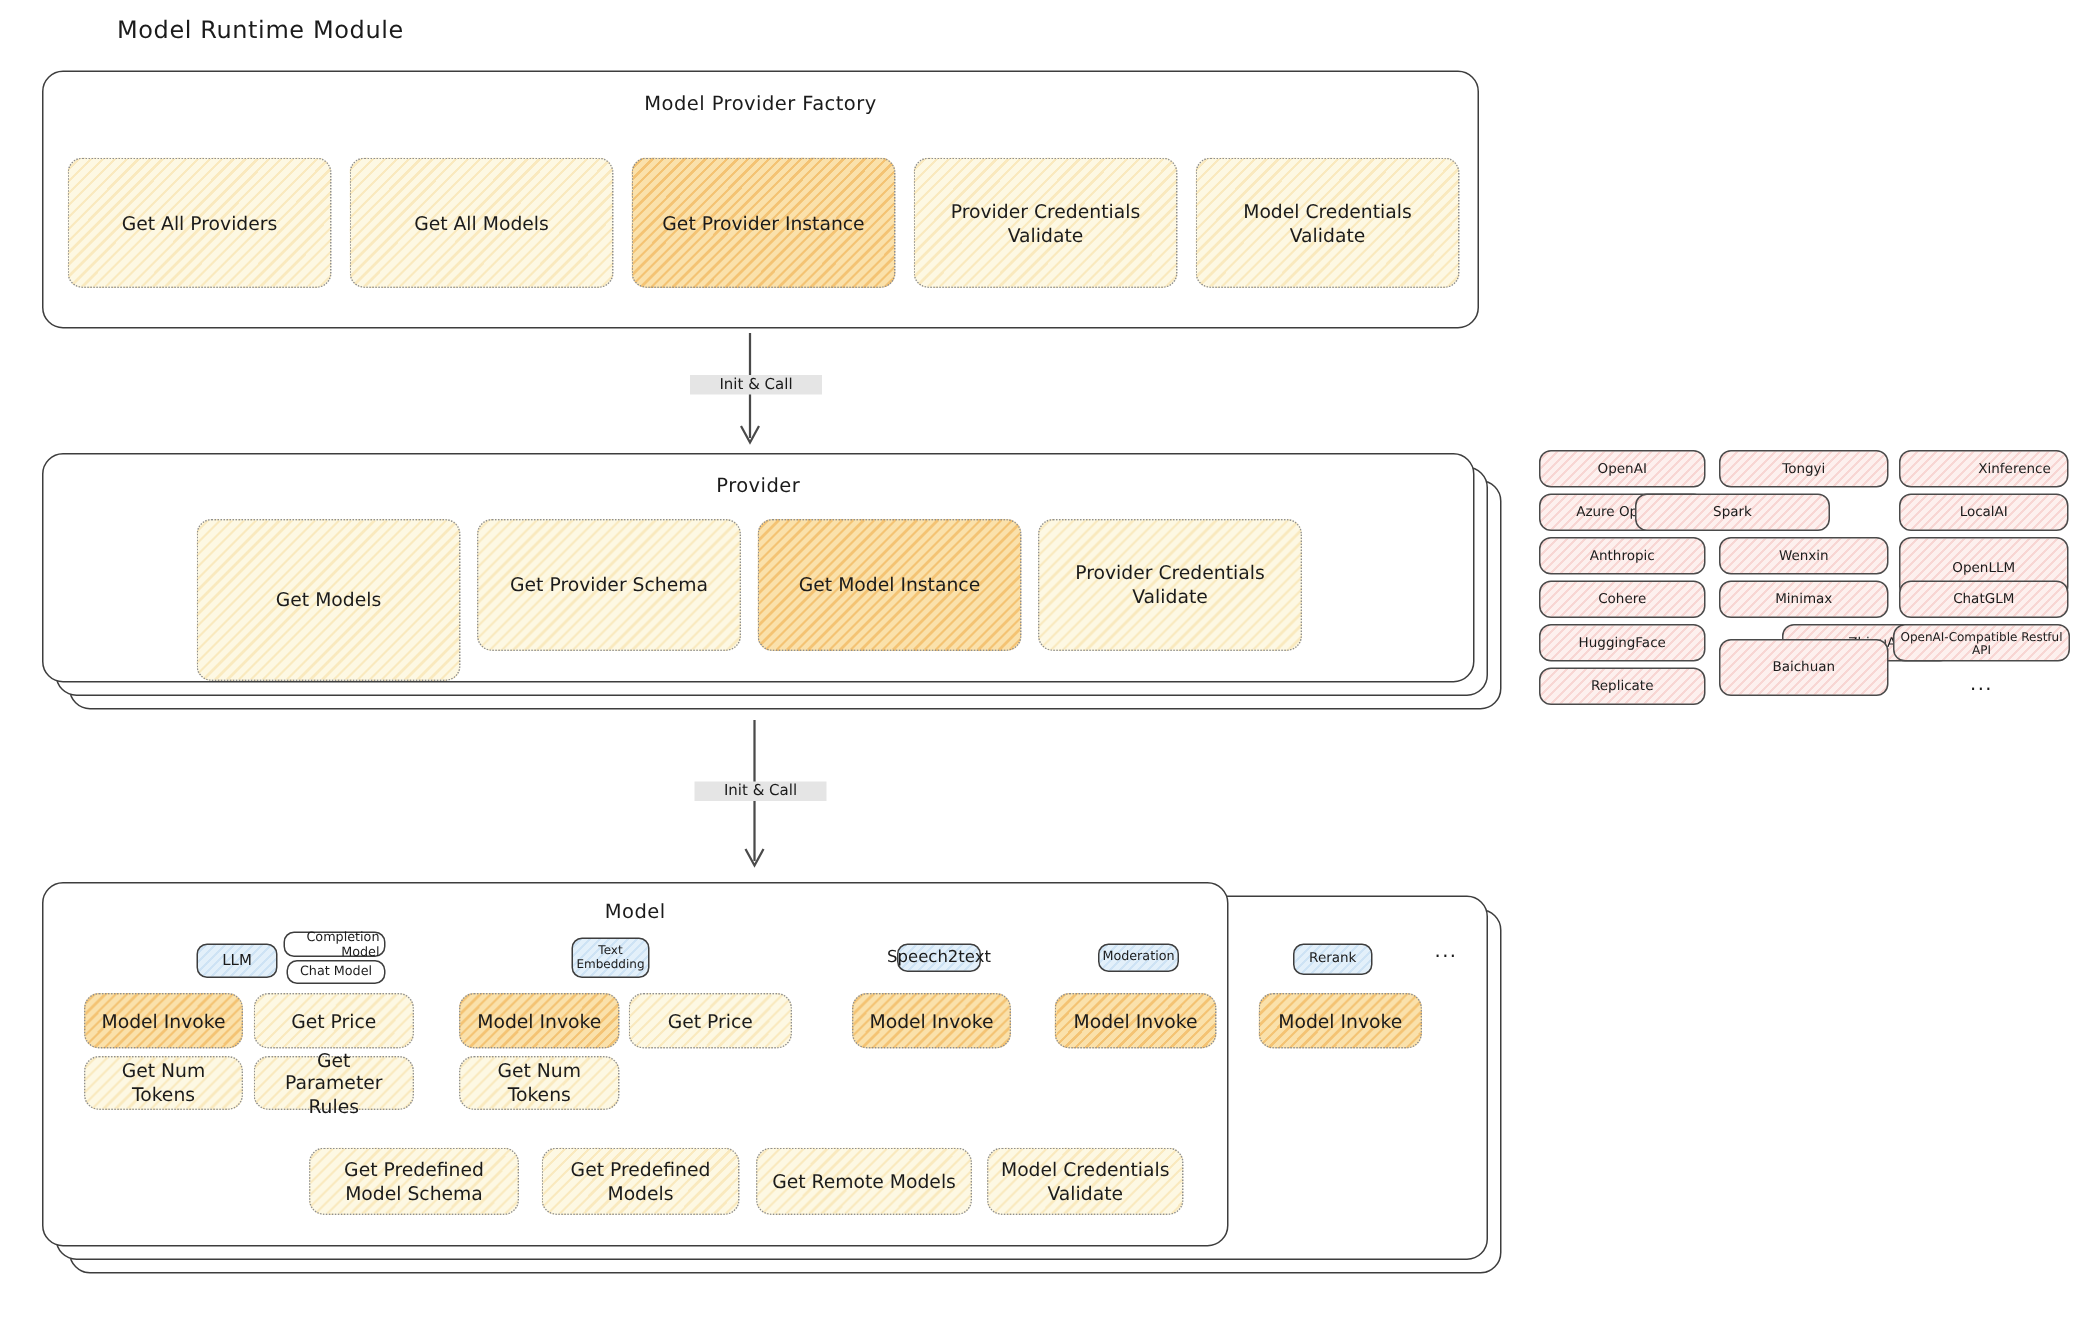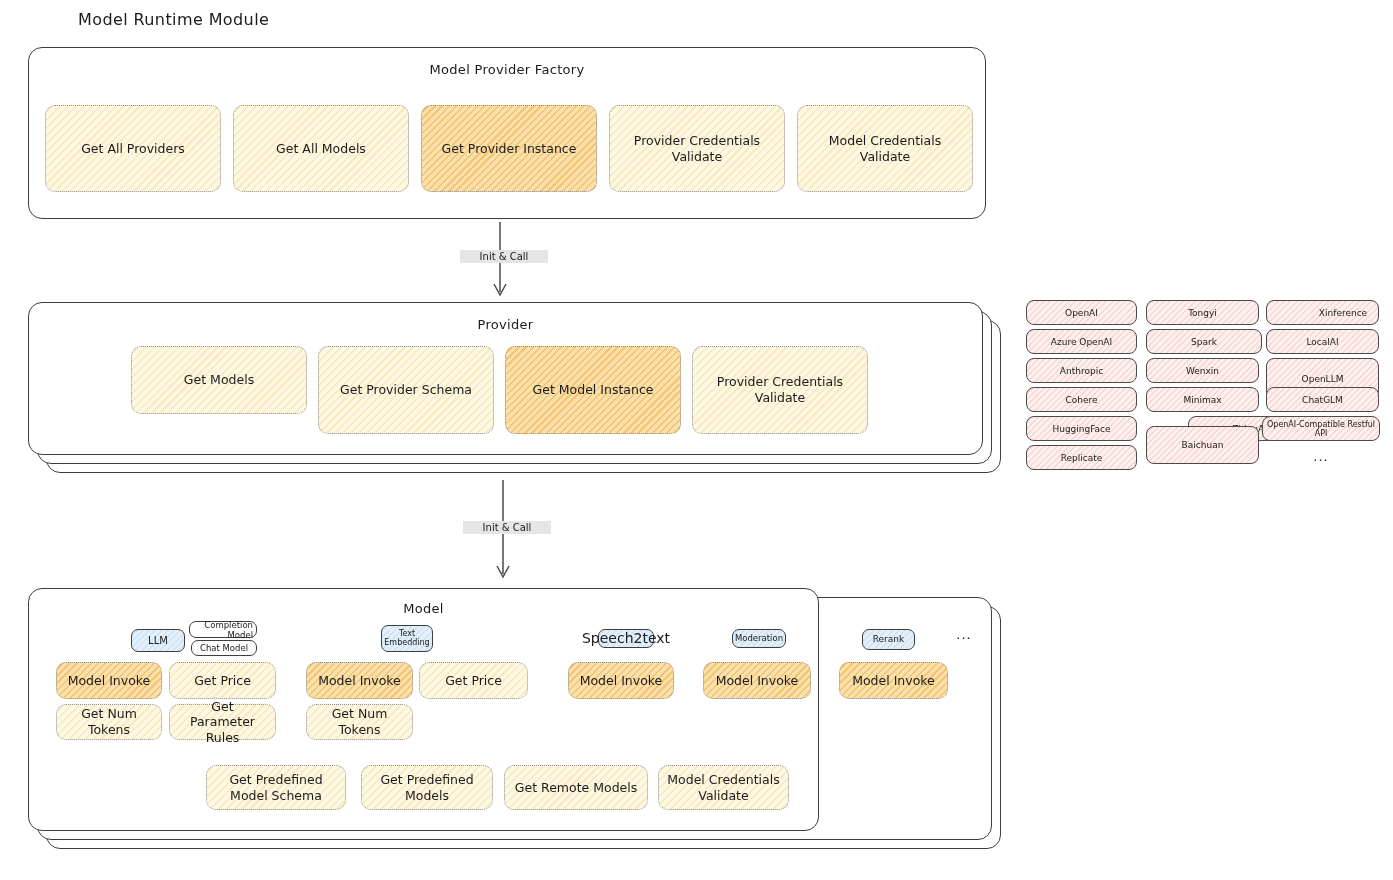--- a/index.html
+++ b/index.html
@@ -82,42 +82,42 @@
   <svg class="arrow" style="left:491px;top:222px;" width="18" height="76">
     <line x1="9" y1="0" x2="9" y2="70" stroke="#4a4a4a" stroke-width="1.5"></line>
     <polyline points="3,62 9,73 15,62" fill="none" stroke="#4a4a4a" stroke-width="1.5"></polyline>
   </svg>
   <div class="arrow-label" style="left:460px;top:250px;width:80px;">Init &amp; Call</div>
 
   <div class="panel-echo" style="left:46px;top:320px;width:955px;height:153px;"></div>
   <div class="panel-echo" style="left:37px;top:311px;width:955px;height:153px;"></div>
   <div class="panel" style="left:28px;top:302px;width:955px;height:153px;">
     <div class="panel-title" style="top:14px;">Provider</div>
-    <div class="fbox cream" style="left:102px;top:43px;width:176px;height:68px;">Get Models</div>
+    <div class="fbox cream" style="left:102px;top:43px;width:176px;height:108px;">Get Models</div>
     <div class="fbox cream" style="left:289px;top:43px;width:176px;height:88px;">Get Provider Schema</div>
     <div class="fbox hl" style="left:476px;top:43px;width:176px;height:88px;">Get Model Instance</div>
     <div class="fbox cream" style="left:663px;top:43px;width:176px;height:88px;">Provider Credentials Validate</div>
   </div>
 
   <svg class="arrow" style="left:494px;top:480px;" width="18" height="100">
     <line x1="9" y1="0" x2="9" y2="94" stroke="#4a4a4a" stroke-width="1.5"></line>
     <polyline points="3,86 9,97 15,86" fill="none" stroke="#4a4a4a" stroke-width="1.5"></polyline>
   </svg>
   <div class="arrow-label" style="left:463px;top:521px;width:80px;">Init &amp; Call</div>
 
   <div class="panel-echo" style="left:46px;top:606px;width:955px;height:243px;"></div>
   <div class="panel-echo" style="left:37px;top:597px;width:955px;height:243px;"></div>
   <div class="panel" style="left:28px;top:588px;width:791px;height:243px;">
     <div class="panel-title" style="top:12px;">Model</div>
 
     <div class="bluetag" style="left:102px;top:40px;width:54px;height:23px;font-size:10px;">LLM</div>
     <div class="whitetag" style="left:160px;top:32px;width:68px;height:17px;">Completion Model</div>
     <div class="whitetag" style="left:162px;top:51px;width:66px;height:16px;">Chat Model</div>
     <div class="bluetag" style="left:352px;top:36px;width:52px;height:27px;font-size:8px;">Text Embedding</div>
-    <div class="bluetag" style="left:569px;top:40px;width:56px;height:19px;font-size:14px;">Speech2text</div>
+    <div class="bluetag" style="left:569px;top:40px;width:56px;height:19px;font-size:11px;">Speech2text</div>
     <div class="bluetag" style="left:703px;top:40px;width:54px;height:19px;font-size:8.5px;">Moderation</div>
     <div class="bluetag" style="left:833px;top:40px;width:53px;height:21px;font-size:9px;">Rerank</div>
     <div class="dots" style="left:920px;top:38px;width:30px;">...</div>
 
     <div class="fbox hl" style="left:27px;top:73px;width:106px;height:37px;">Model Invoke</div>
     <div class="fbox cream" style="left:140px;top:73px;width:107px;height:37px;">Get Price</div>
     <div class="fbox hl" style="left:277px;top:73px;width:107px;height:37px;">Model Invoke</div>
     <div class="fbox cream" style="left:390px;top:73px;width:109px;height:37px;">Get Price</div>
     <div class="fbox hl" style="left:539px;top:73px;width:106px;height:37px;">Model Invoke</div>
     <div class="fbox hl" style="left:674px;top:73px;width:108px;height:37px;">Model Invoke</div>
@@ -134,21 +134,21 @@
   </div>
 
   <div class="chip" style="left:1026px;top:300px;width:111px;height:25px;">OpenAI</div>
   <div class="chip" style="left:1026px;top:329px;width:111px;height:25px;">Azure OpenAI</div>
   <div class="chip" style="left:1026px;top:358px;width:111px;height:25px;">Anthropic</div>
   <div class="chip" style="left:1026px;top:387px;width:111px;height:25px;">Cohere</div>
   <div class="chip" style="left:1026px;top:416px;width:111px;height:25px;">HuggingFace</div>
   <div class="chip" style="left:1026px;top:445px;width:111px;height:25px;">Replicate</div>
 
   <div class="chip" style="left:1146px;top:300px;width:113px;height:25px;">Tongyi</div>
-  <div class="chip" style="left:1146px;top:329px;width:116px;height:25px;">Spark</div>
+  <div class="chip" style="left:1090px;top:329px;width:130px;height:25px;">Spark</div>
   <div class="chip" style="left:1146px;top:358px;width:113px;height:25px;">Wenxin</div>
   <div class="chip" style="left:1146px;top:387px;width:113px;height:25px;">Minimax</div>
   <div class="chip" style="left:1188px;top:416px;width:113px;height:25px;padding-left:13px;">ZhipuAI</div>
   <div class="chip" style="left:1146px;top:426px;width:113px;height:38px;">Baichuan</div>
 
   <div class="chip" style="left:1266px;top:300px;width:113px;height:25px;padding-left:44px;">Xinference</div>
   <div class="chip" style="left:1266px;top:329px;width:113px;height:25px;">LocalAI</div>
   <div class="chip" style="left:1266px;top:358px;width:113px;height:41px;">OpenLLM</div>
   <div class="chip" style="left:1266px;top:387px;width:113px;height:25px;">ChatGLM</div>
   <div class="chip" style="left:1262px;top:416px;width:118px;height:25px;font-size:8px;">OpenAI-Compatible Restful API</div>

